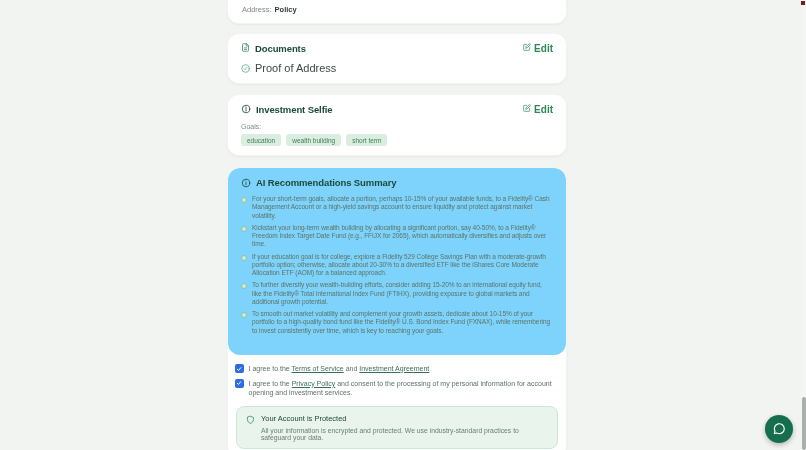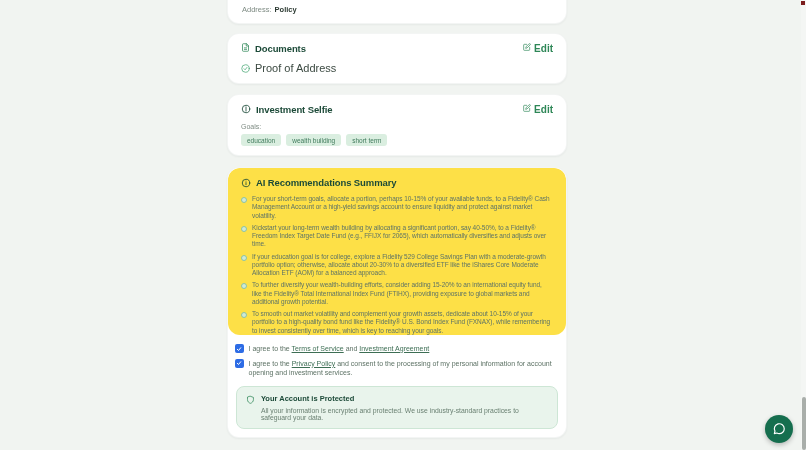--- a/index.html
+++ b/index.html
@@ -25,35 +25,35 @@
   .header-left{display:flex;align-items:flex-start;gap:5px;color:#1c4a38}
   .card-title{font-size:9.5px;font-weight:700;color:#1c4a38;margin:0;letter-spacing:-.1px}
   .edit-btn{display:flex;gap:3px;color:#2e8757;font-size:10px;font-weight:600;
     background:none;border:none;padding:0;cursor:pointer;font-family:inherit}
   .doc-row{display:flex;align-items:center;gap:5px;margin-top:8px;font-size:11px;color:#3c4a42}
   .goals-label{margin-top:8px;font-size:7px;color:#7e8b83}
   .tags{display:flex;gap:5px;margin-top:4px}
   .tag{background:#daeee0;color:#417c5d;font-size:6.5px;padding:2.5px 6px;border-radius:3px}
   .profile-kv{margin-top:7px}
   .summary-card{margin-top:11px;padding:0;overflow:hidden}
-  .ai-box{background:#fde047;border-radius:12px;padding:9px 13px 0}
+  .ai-box{background:#7dd3fc;border-radius:12px;padding:9px 13px 20px}
   .ai-header{display:flex;align-items:center;gap:5px;color:#1c4a38}
   .ai-list{margin-top:7px;display:flex;flex-direction:column;gap:4px}
   .ai-item{display:flex;gap:5px}
   .bullet-dot{width:4px;height:4px;border:1px solid #8cc3a3;background:#cfe9d8;border-radius:50%;margin-top:2px;flex:none}
   .ai-item p{margin:0;font-size:6.5px;line-height:1.27;color:#5e7366;letter-spacing:-.05px}
   .agreements{padding:4px 7px 0}
   .agree-row{display:flex;gap:5px;margin-top:5px;align-items:flex-start}
   .checkbox{width:8.5px;height:8.5px;border-radius:2px;background:#2d6ce5;flex:none;
     display:flex;align-items:center;justify-content:center;margin-top:.5px;cursor:pointer}
   .agree-text{font-size:7px;line-height:1.4;color:#5d7265}
   .link{color:#3d6e54;text-decoration:underline;cursor:pointer}
   .protection{margin:8px 8px 8px;background:#e9f4ec;border:1px solid #cde6d5;border-radius:8px;
     padding:7px 9px;display:flex;gap:6px;align-items:flex-start}
-  .prot-title{font-size:7.5px;font-weight:700;color:#1c4a38}
+  .prot-title{font-size:7.5px;font-weight:400;color:#1c4a38}
   .prot-desc{font-size:6.8px;color:#6a8072;margin-top:3.5px}
   .chat-fab{position:absolute;left:765px;top:415px;width:28px;height:28px;border-radius:50%;
     background:#156e4e;border:none;display:flex;align-items:center;justify-content:center;
     cursor:pointer;box-shadow:0 2px 5px rgba(0,0,0,.25)}
   .scrollbar{position:absolute;right:0;top:0;width:5px;height:450px;background:#f4f6f4}
   .scroll-thumb{position:absolute;right:.5px;top:397px;width:4px;height:53px;background:#a9aeaa;border-radius:2px}
   .scroll-marker{position:absolute;right:1px;top:1px;width:4px;height:4px;background:#7c1d1d}
   svg{display:block}
 </style>
 </head>

